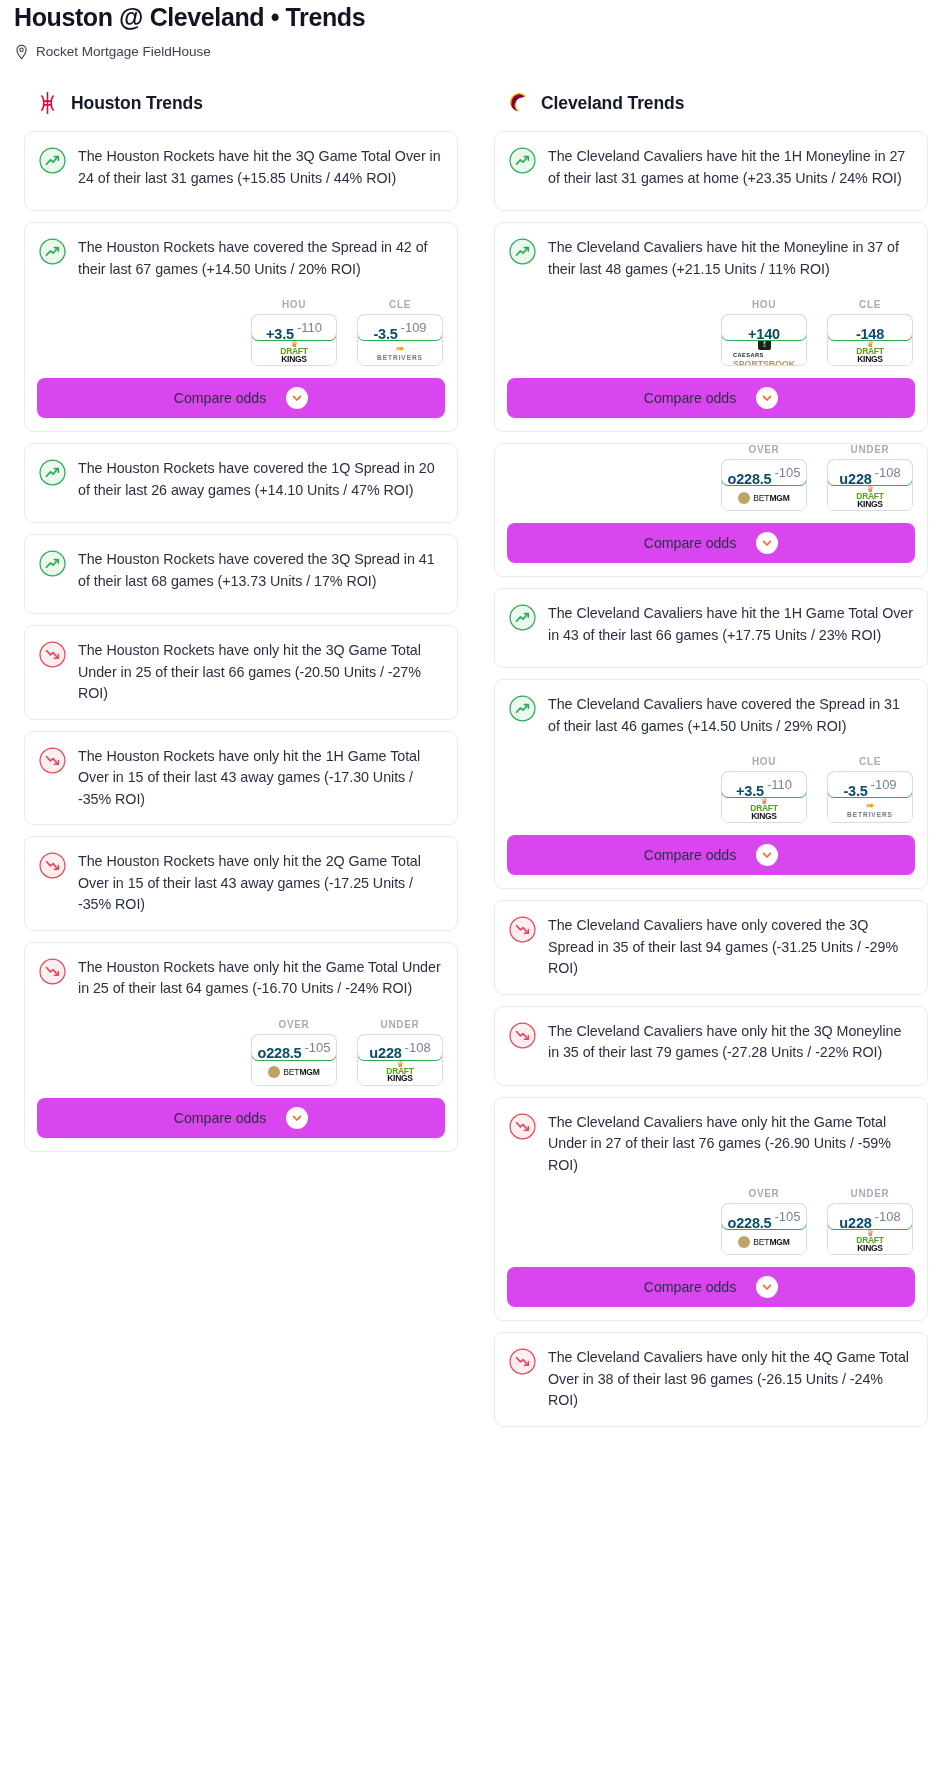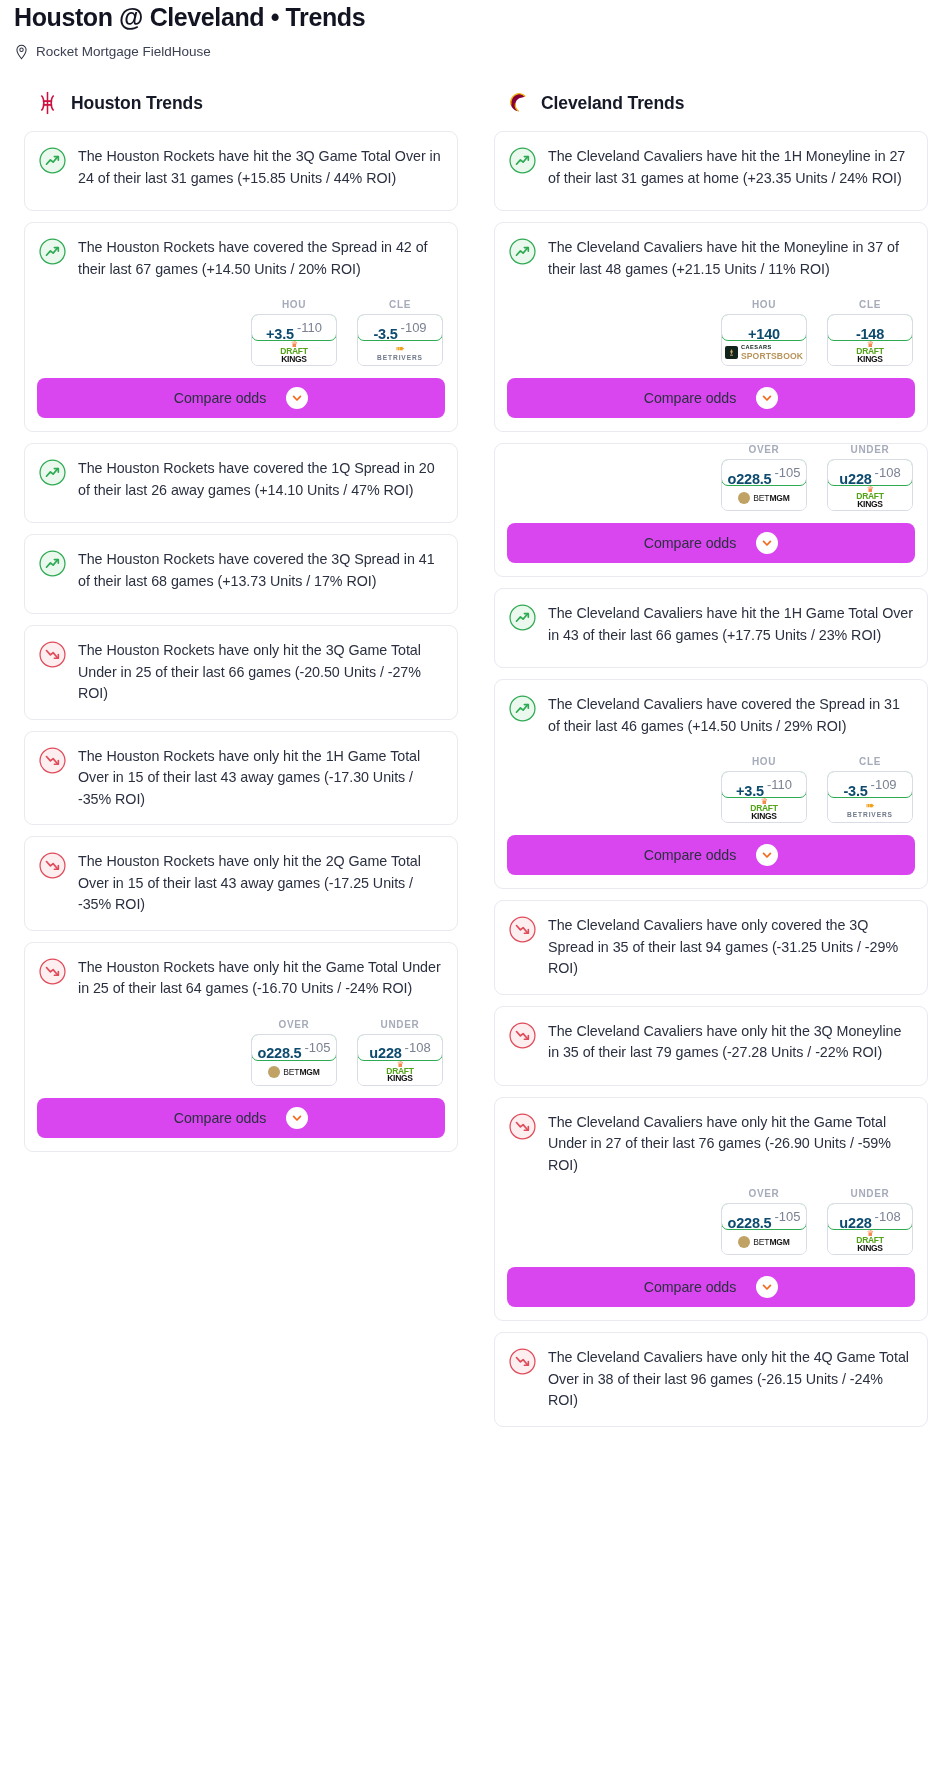--- a/index.html
+++ b/index.html
@@ -141,21 +141,21 @@
     align-items: center;
     justify-content: center;
     background: #fff;
   }
 
   
   .book-dk { display: flex; flex-direction: column; align-items: center; line-height: 1; }
   .book-dk .dk-crown { font-size: 8px; color: #f36b21; line-height: 6px; letter-spacing: -0.5px; }
   .book-dk .dk-draft { font-size: 8.5px; font-weight: 700; color: #53a318; letter-spacing: -0.3px; margin-top: -1px;}
   .book-dk .dk-kings { font-size: 8.5px; font-weight: 700; color: #101010; letter-spacing: -0.3px; margin-top: -1px;}
-  .book-caesars { display: flex; align-items: center; gap: 3px; }
+  .book-caesars { display: flex; align-items: center; gap: 3px; flex-direction: column; }
   .book-caesars .cz-mark { width: 13px; height: 13px; background: #10241c; border-radius: 2px; display:flex; align-items:center; justify-content:center; }
   .book-caesars .cz-txt { display: flex; flex-direction: column; line-height: 1; }
   .book-caesars .cz-1 { font-size: 5.6px; color: #0b1f18; font-weight: 700; letter-spacing: 0.5px; }
   .book-caesars .cz-2 { font-size: 8.6px; color: #b8935a; font-weight: 700; letter-spacing: 0.1px; margin-top: 1px; }
   .book-mgm { display: flex; align-items: center; gap: 3px; }
   .book-mgm .mgm-mark { width: 12px; height: 12px; border-radius: 50%; background: #bfa264; }
   .book-mgm .mgm-txt { font-size: 8.5px; color: #161616; letter-spacing: -0.1px; }
   .book-mgm .mgm-txt b { font-weight: 700; }
   .book-br { display: flex; flex-direction: column; align-items: center; line-height: 1; }
   .book-br .br-swoosh { font-size: 11px; color: #f0a11e; line-height: 9px; }

